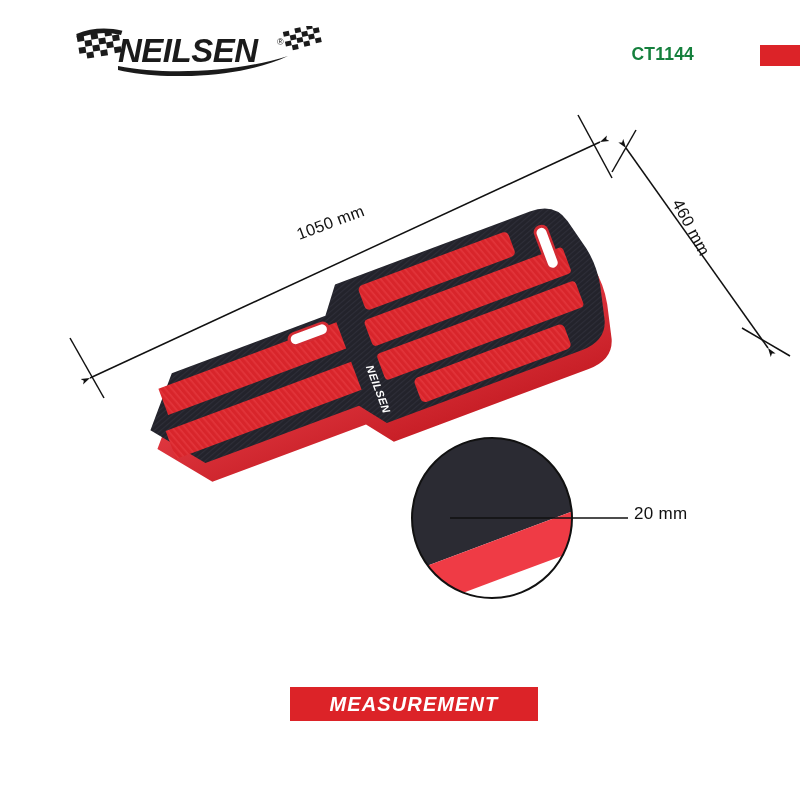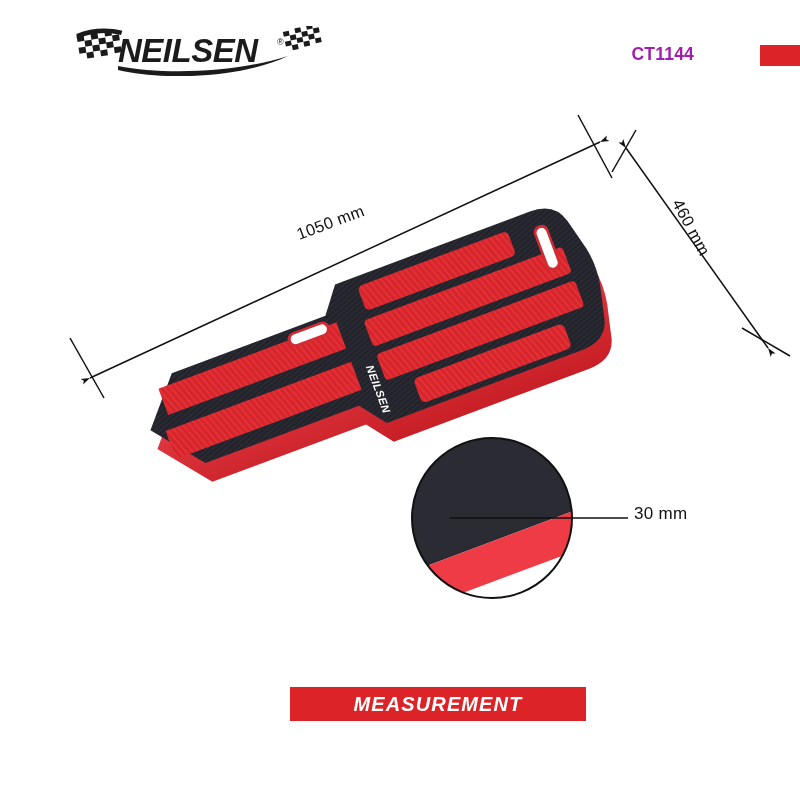--- a/index.html
+++ b/index.html
@@ -39,21 +39,21 @@
     height: 50px;
   }
   .logo-wrap svg { display: block; }
 
   .code-label {
     position: absolute;
     right: 128px;
     top: 44px;
     font-size: 17.5px;
     font-weight: bold;
-    color: #a21caf;
+    color: #15803d;
     letter-spacing: 0.2px;
     white-space: nowrap;
     text-align: right;
   }
   .header-red-block {
     position: absolute;
     right: 0;
     top: 45px;
     width: 62px;
     height: 21px;
@@ -100,21 +100,21 @@
     left: 612px;
     top: 404px;
     font-size: 17px;
   }
 
   
   .footer-banner {
     position: absolute;
     left: 268px;
     top: 687px;
-    width: 296px;
+    width: 248px;
     height: 34px;
     background: #dc2328;
     display: flex;
     align-items: center;
     justify-content: center;
   }
   .footer-banner-text {
     color: #ffffff;
     font-size: 20px;
     font-weight: bold;
@@ -279,20 +279,20 @@
         <circle cx="470" cy="418" r="80" fill="none" stroke="#111111" stroke-width="2"></circle>
       </g>
 
       <line x1="428" y1="418" x2="606" y2="418" stroke="#111111" stroke-width="1.6"></line>
     </svg>
 
     <div class="dim-label" id="label-1050">1050 mm</div>
 
     <div class="dim-label" id="label-460">460 mm</div>
 
-    <div class="dim-label" id="label-30">30 mm</div>
+    <div class="dim-label" id="label-30">20 mm</div>
   </div>
 
   <div class="footer-banner">
     <span class="footer-banner-text">MEASUREMENT</span>
   </div>
 
 </div>
 
 </body></html>

